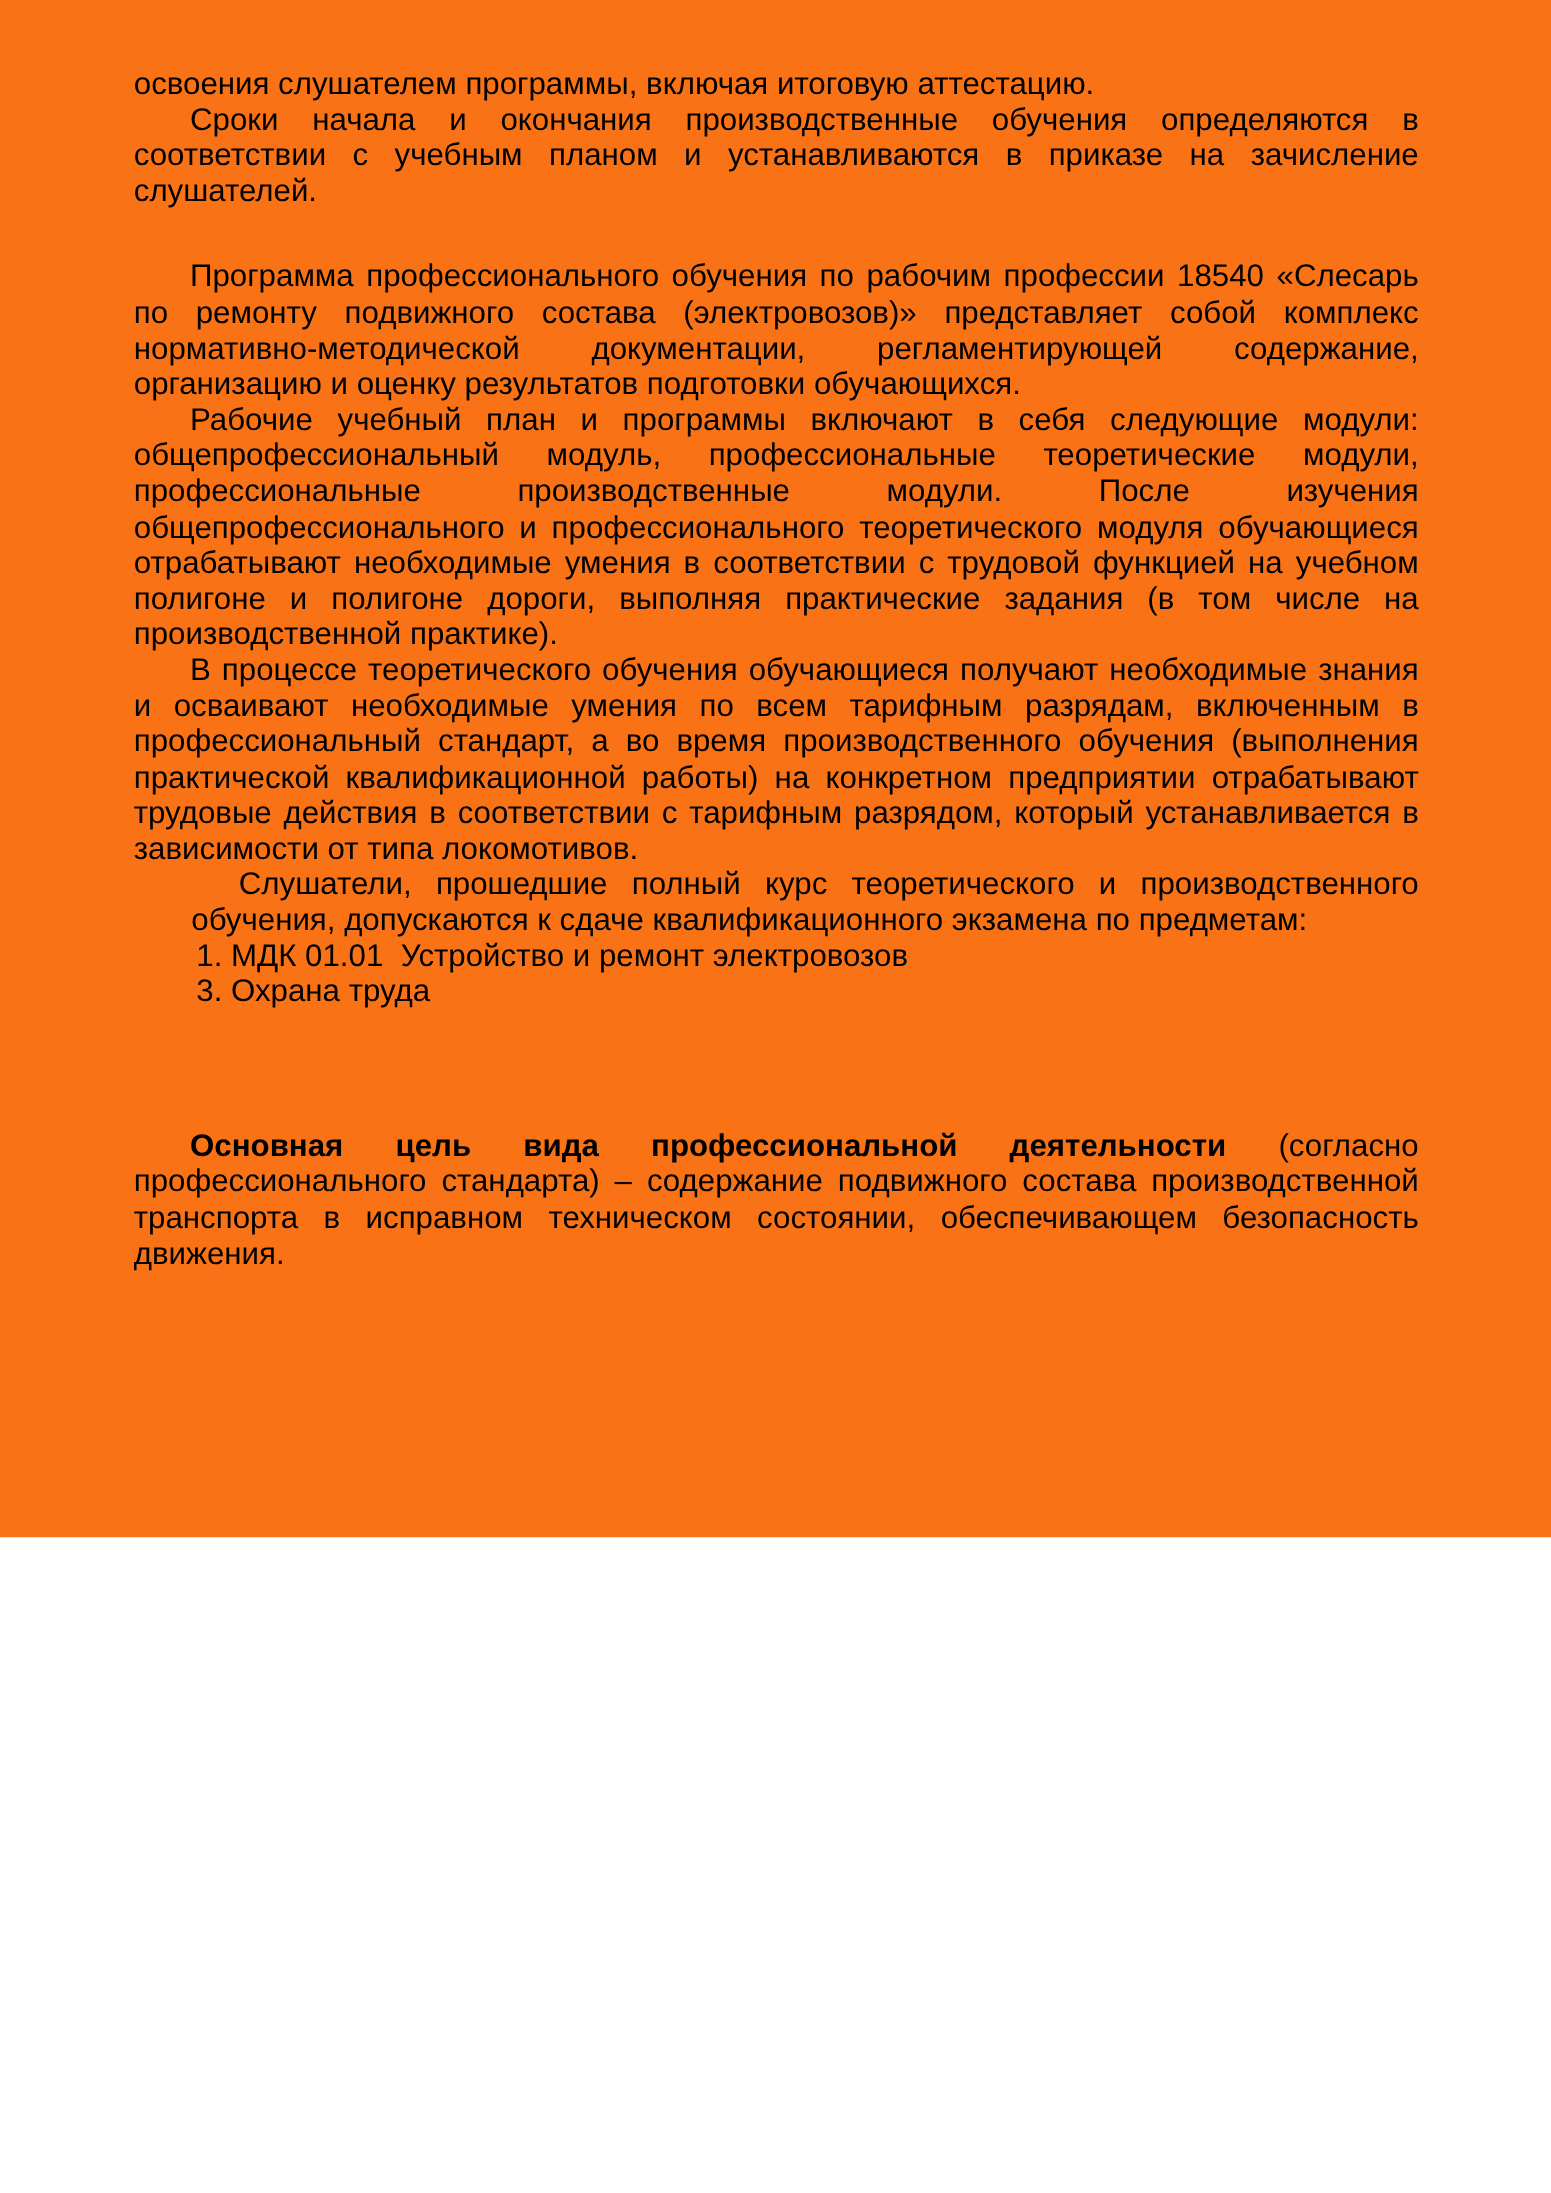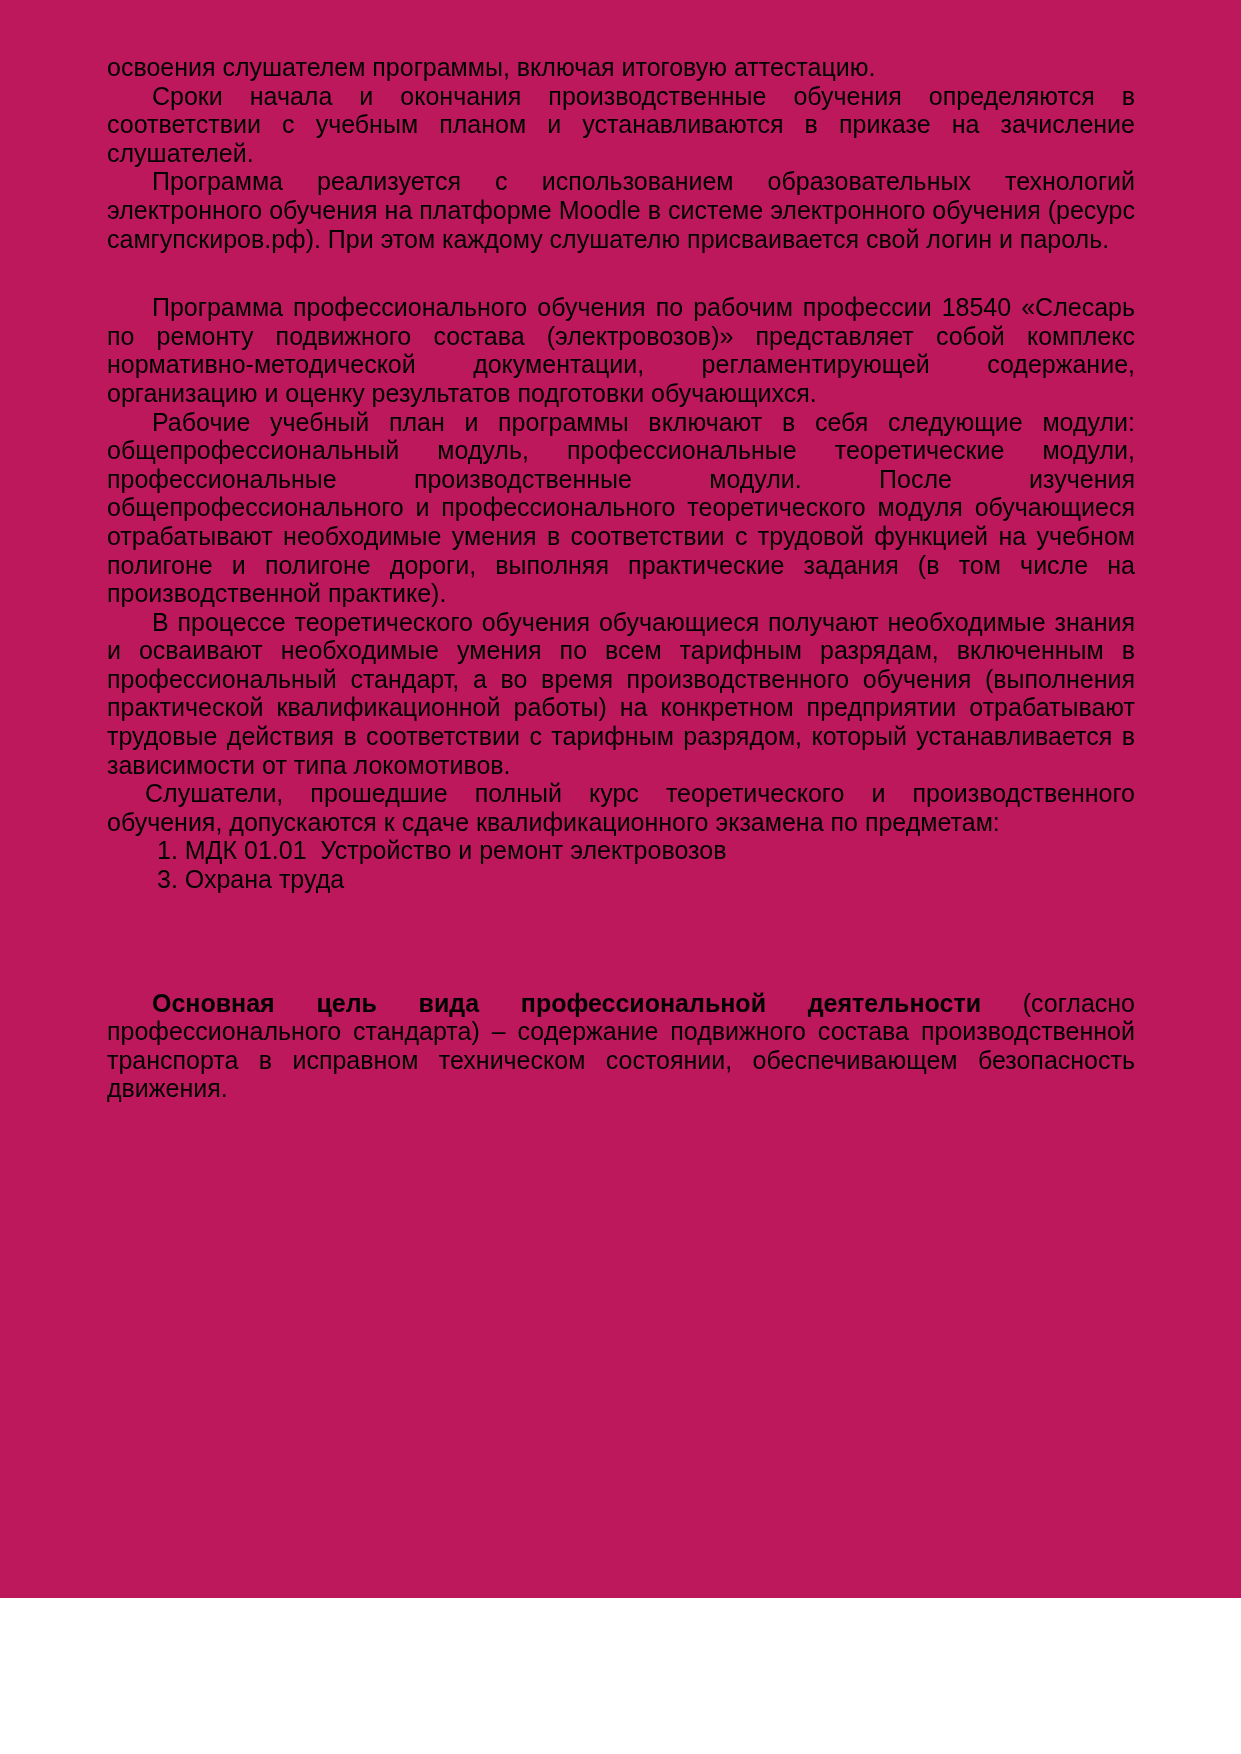--- a/index.html
+++ b/index.html
@@ -1,38 +1,38 @@
 <!DOCTYPE html>
 <html><head>
 <meta charset="utf-8">
 <style>
   html, body { margin: 0; padding: 0; background: #ffffff; }
   .page {
     position: relative;
     width: 1241px;
-    height: 1598px;
-    background: #be185d;
+    height: 1230px;
+    background: #f97316;
     color: #000000;
     font-family: "Liberation Sans", sans-serif;
     font-size: 25px;
     line-height: 28.6px;
     overflow: hidden;
   }
   .content {
     position: absolute;
     left: 107px;
     top: 53px;
     width: 1028px;
   }
   .content p {
     margin: 0;
     text-align: justify;
   }
   p.indent { text-indent: 45px; }
-  p.indent-sm { text-indent: 38px; }
+  p.indent-sm { text-indent: 38px; margin-left: 46px; }
   .list-item {
     padding-left: 50px;
     text-align: left;
     white-space: pre-wrap;
   }
   .spacer-40 { height: 40px; }
   .spacer-31 { height: 31px; }
   .spacer-39 { height: 39px; }
   .spacer-25 { height: 25px; }
   .b { font-weight: bold; }
@@ -42,21 +42,20 @@
 <body>
 
 <div class="page">
   <div class="content">
 
     <p>освоения слушателем программы, включая итоговую аттестацию.</p>
 
     <p class="indent">Сроки начала и окончания производственные обучения определяются в соответствии с учебным планом и устанавливаются в приказе на зачисление слушателей.</p>
 
 
-    <p class="indent">Программа реализуется с использованием образовательных технологий электронного обучения на платформе Moodle в системе электронного обучения (ресурс самгупскиров.рф). При этом каждому слушателю присваивается свой логин и пароль.</p>
 
     <div class="spacer-40"></div>
 
     <p class="indent">Программа профессионального обучения по рабочим профессии 18540 «Слесарь по ремонту подвижного состава (электровозов)» представляет собой комплекс нормативно-методической документации, регламентирующей содержание, организацию и оценку результатов подготовки обучающихся.</p>
 
     <p class="indent">Рабочие учебный план и программы включают в себя следующие модули: общепрофессиональный модуль, профессиональные теоретические модули, профессиональные производственные модули. После изучения общепрофессионального и профессионального теоретического модуля обучающиеся отрабатывают необходимые умения в соответствии с трудовой функцией на учебном полигоне и полигоне дороги, выполняя практические задания (в том числе на производственной практике).</p>
 
     <p class="indent">В процессе теоретического обучения  обучающиеся получают необходимые знания и осваивают необходимые умения по всем тарифным разрядам, включенным в профессиональный стандарт, а во время производственного обучения (выполнения практической квалификационной работы) на конкретном предприятии отрабатывают трудовые действия в соответствии с тарифным разрядом, который устанавливается в зависимости от типа локомотивов.</p>
 
     <p class="indent-sm">Слушатели, прошедшие полный курс теоретического и производственного обучения, допускаются к сдаче квалификационного экзамена по предметам:</p>

